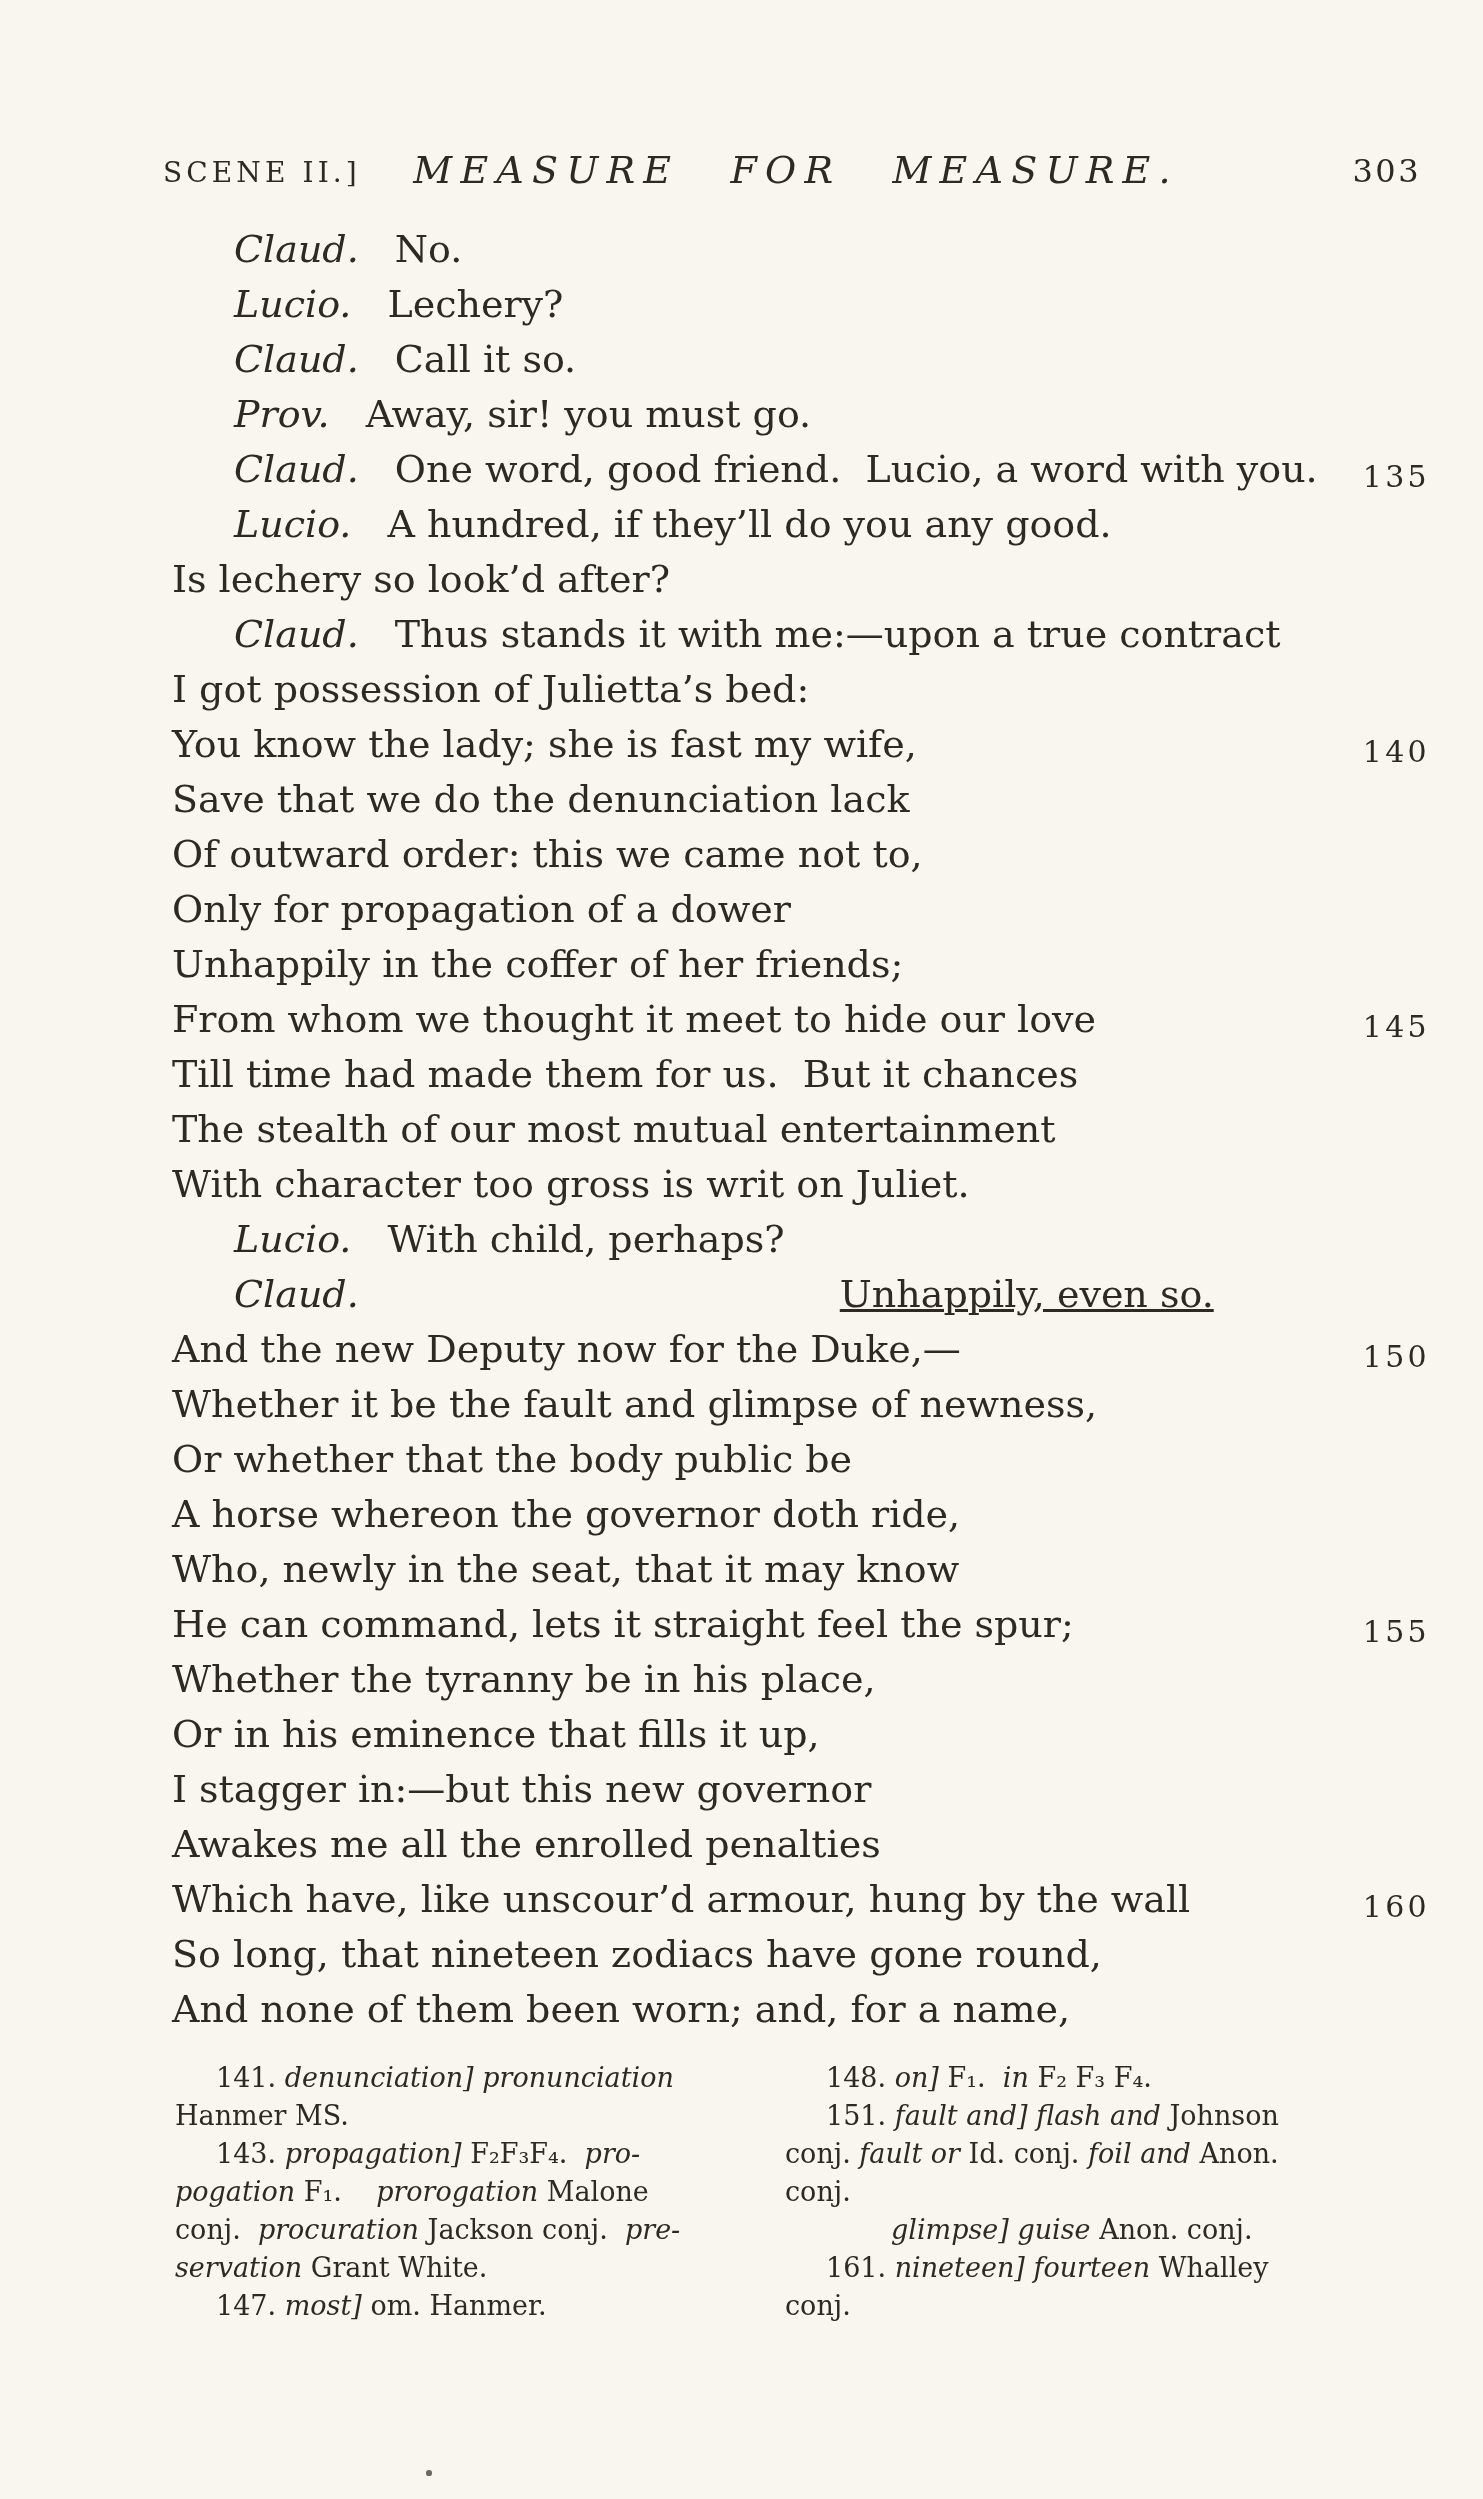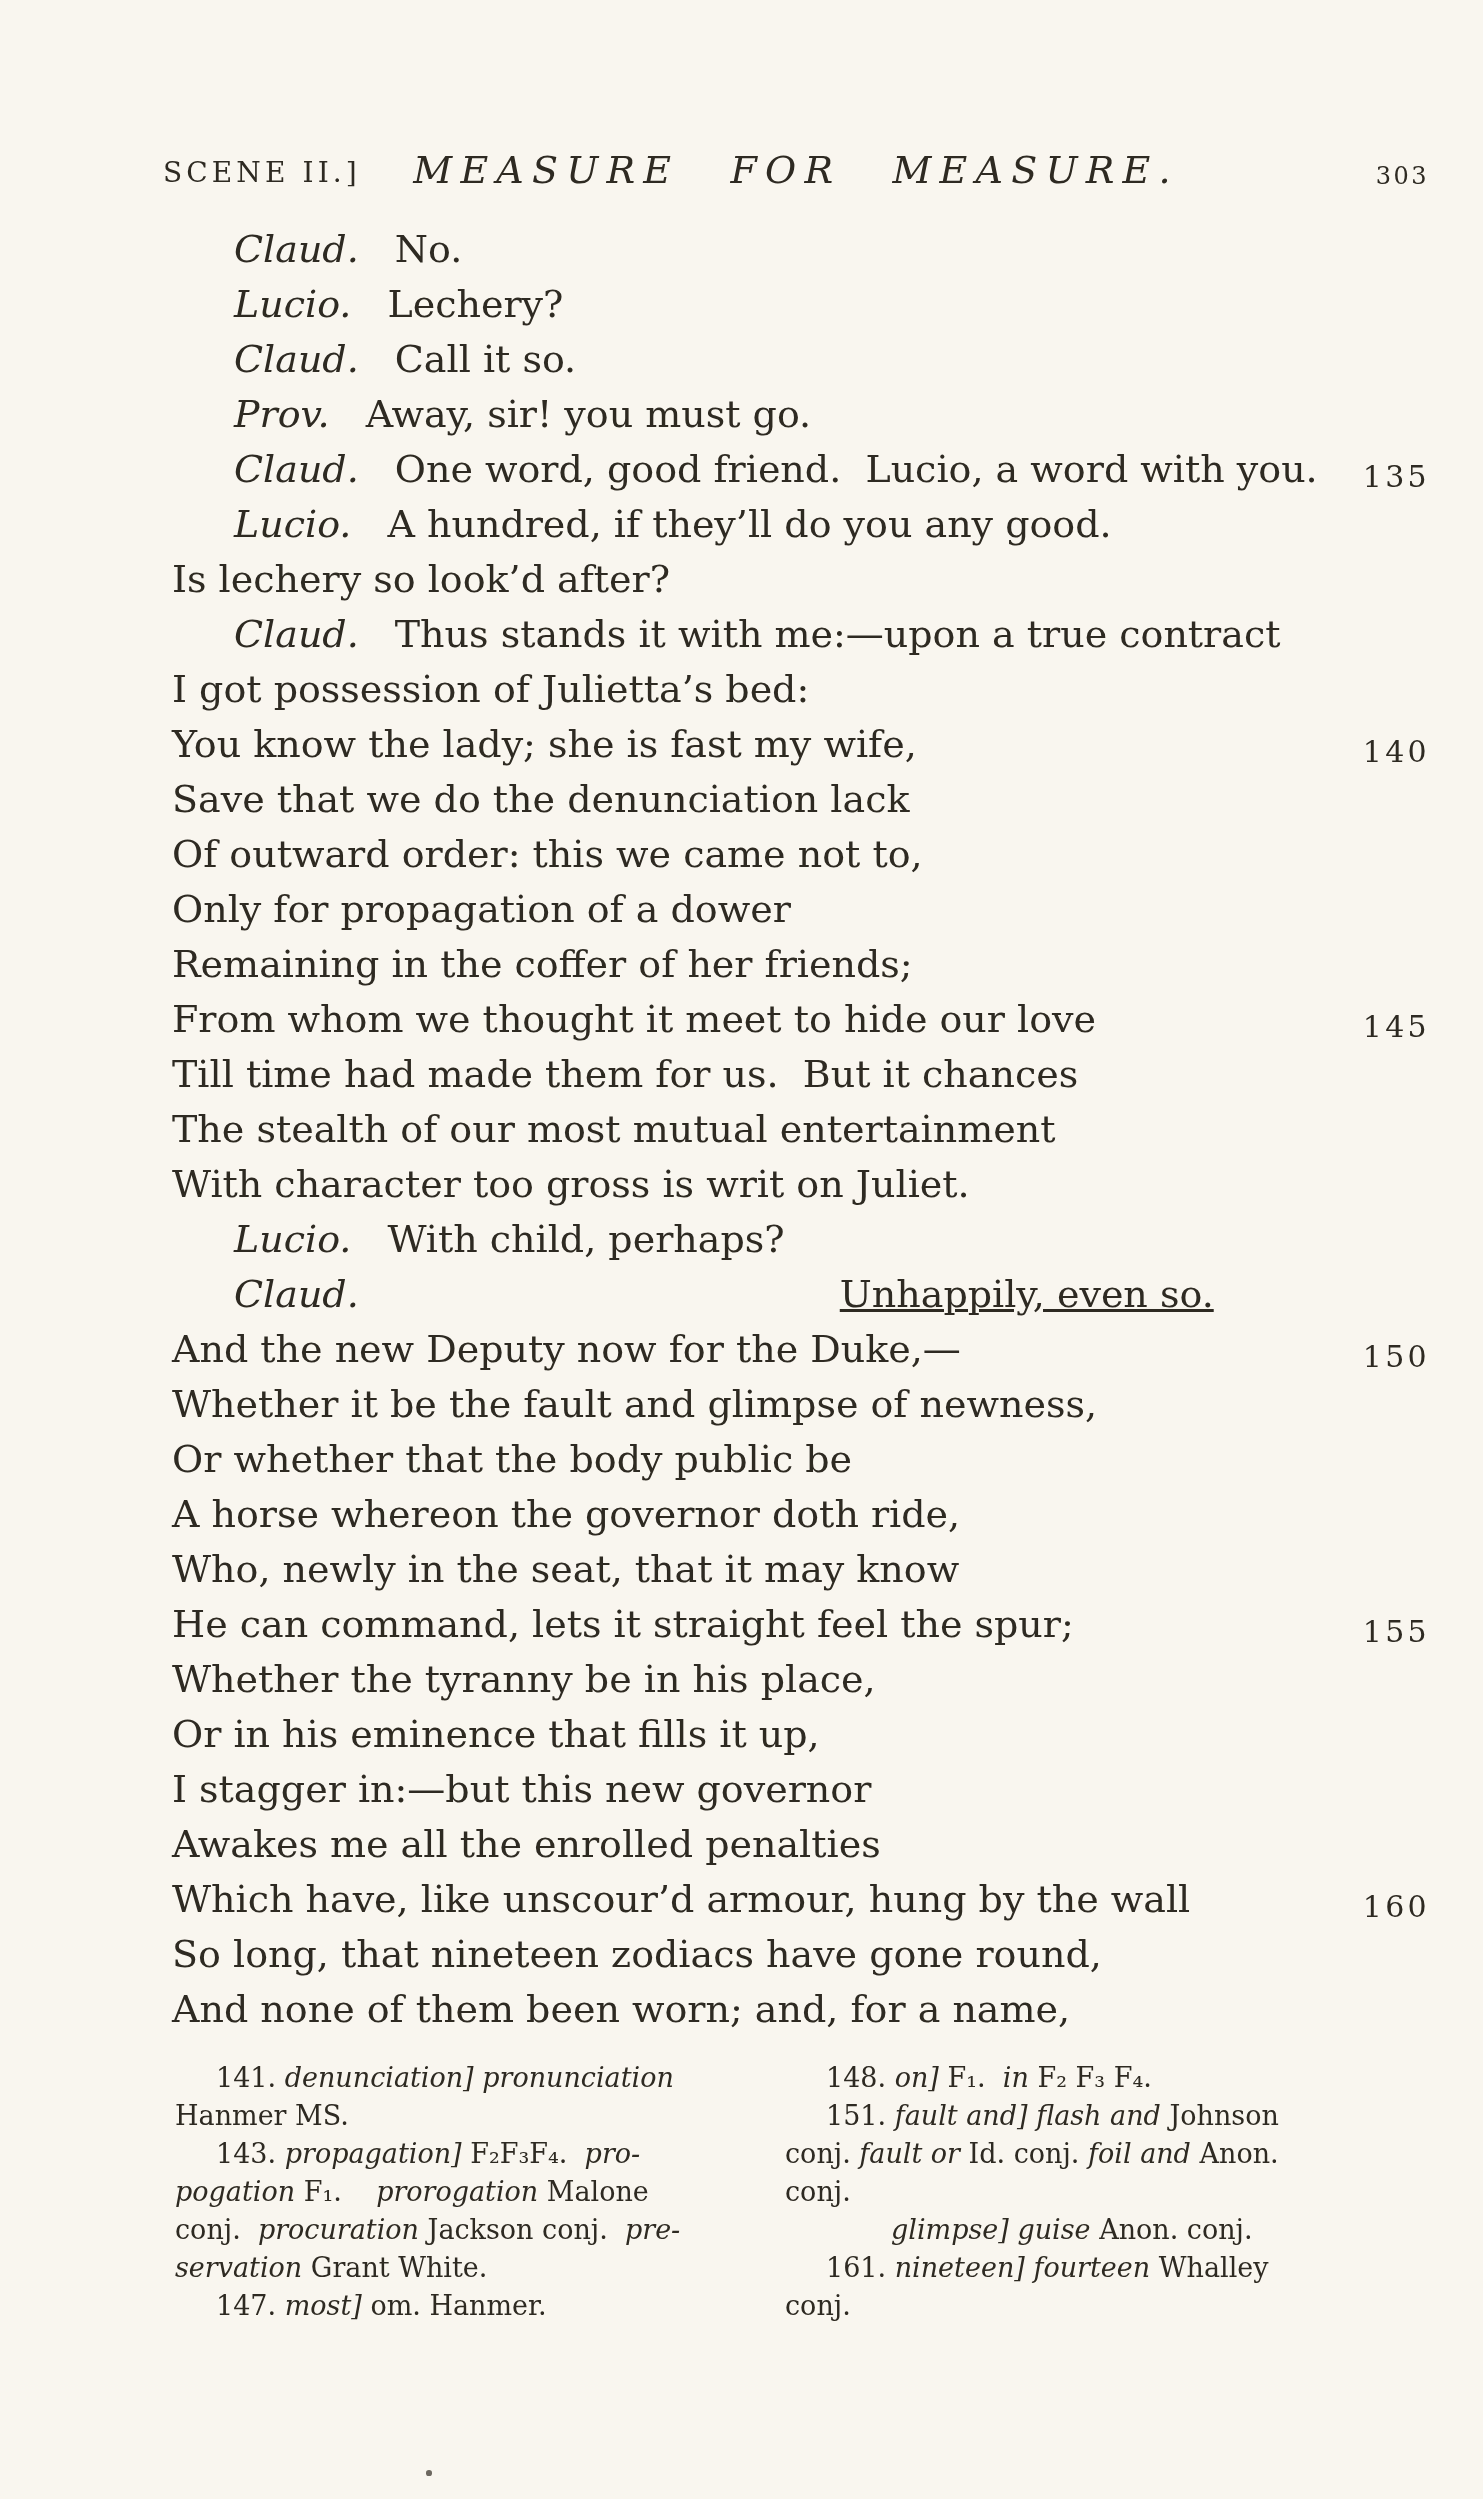--- a/index.html
+++ b/index.html
@@ -12,21 +12,21 @@
   
   .page-header { position:absolute; top:141px; left:163px; width:1266px; height:51px; }
   .scene-label {
     position:absolute; left:0; bottom:3.3px;
     font-size:28px; letter-spacing:4.1px; white-space:pre;
   }
   .running-title {
     position:absolute; left:50%; transform:translateX(-50%); bottom:0;
     font-style:italic; font-size:38px; letter-spacing:8.2px; word-spacing:31px; white-space:pre;
   }
-  .page-number { position:absolute; right:0; bottom:1.6px; font-size:24px; letter-spacing:2.5px; }
+  .page-number { position:absolute; right:8px; bottom:1.6px; font-size:32px; letter-spacing:2.5px; }
   
   .text-block {
     position:absolute; top:222px; left:172px; width:1258px;
     font-size:38px; line-height:55px;
   }
   .line { position:relative; white-space:pre; }
   .line.has-speaker { padding-left:62px; }
   .speaker { font-style:italic; margin-right:36px; }
   .line-text.gap { margin-left:445px;text-decoration:underline; }
   .line-num {
@@ -68,21 +68,21 @@
       <div class="line has-speaker"><span class="speaker">Prov.</span><span class="line-text">Away, sir! you must go.</span></div>
       <div class="line has-speaker"><span class="speaker">Claud.</span><span class="line-text">One word, good friend.  Lucio, a word with you.</span><span class="line-num">135</span></div>
       <div class="line has-speaker"><span class="speaker">Lucio.</span><span class="line-text">A hundred, if they’ll do you any good.</span></div>
       <div class="line"><span class="line-text">Is lechery so look’d after?</span></div>
       <div class="line has-speaker"><span class="speaker">Claud.</span><span class="line-text">Thus stands it with me:—upon a true contract</span></div>
       <div class="line"><span class="line-text">I got possession of Julietta’s bed:</span></div>
       <div class="line"><span class="line-text">You know the lady; she is fast my wife,</span><span class="line-num">140</span></div>
       <div class="line"><span class="line-text">Save that we do the denunciation lack</span></div>
       <div class="line"><span class="line-text">Of outward order: this we came not to,</span></div>
       <div class="line"><span class="line-text">Only for propagation of a dower</span></div>
-      <div class="line"><span class="line-text">Remaining in the coffer of her friends;</span></div>
+      <div class="line"><span class="line-text">Unhappily in the coffer of her friends;</span></div>
       <div class="line"><span class="line-text">From whom we thought it meet to hide our love</span><span class="line-num">145</span></div>
       <div class="line"><span class="line-text">Till time had made them for us.  But it chances</span></div>
       <div class="line"><span class="line-text">The stealth of our most mutual entertainment</span></div>
       <div class="line"><span class="line-text">With character too gross is writ on Juliet.</span></div>
       <div class="line has-speaker"><span class="speaker">Lucio.</span><span class="line-text">With child, perhaps?</span></div>
       <div class="line has-speaker"><span class="speaker">Claud.</span><span class="line-text gap">Unhappily, even so.</span></div>
       <div class="line"><span class="line-text">And the new Deputy now for the Duke,—</span><span class="line-num">150</span></div>
       <div class="line"><span class="line-text">Whether it be the fault and glimpse of newness,</span></div>
       <div class="line"><span class="line-text">Or whether that the body public be</span></div>
       <div class="line"><span class="line-text">A horse whereon the governor doth ride,</span></div>

